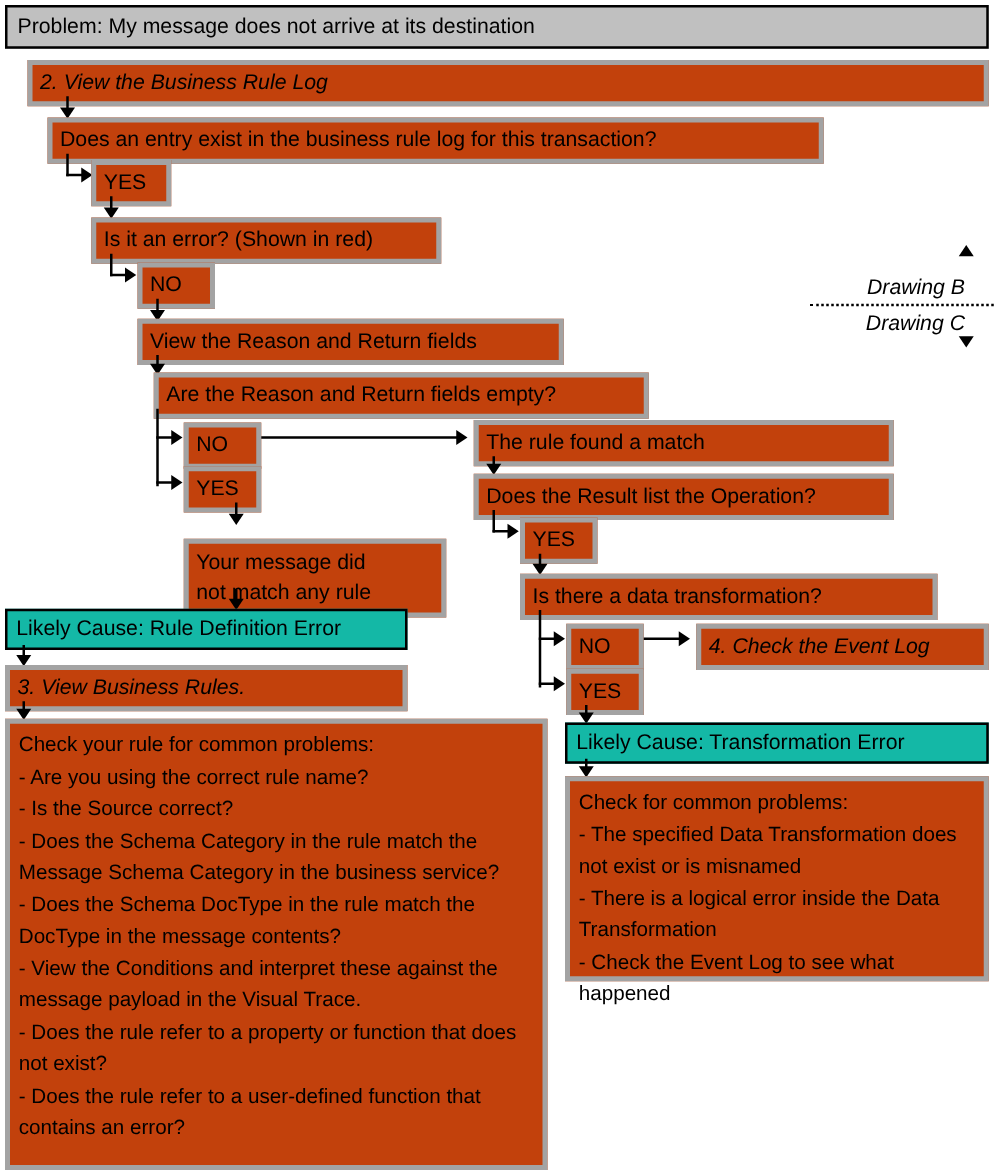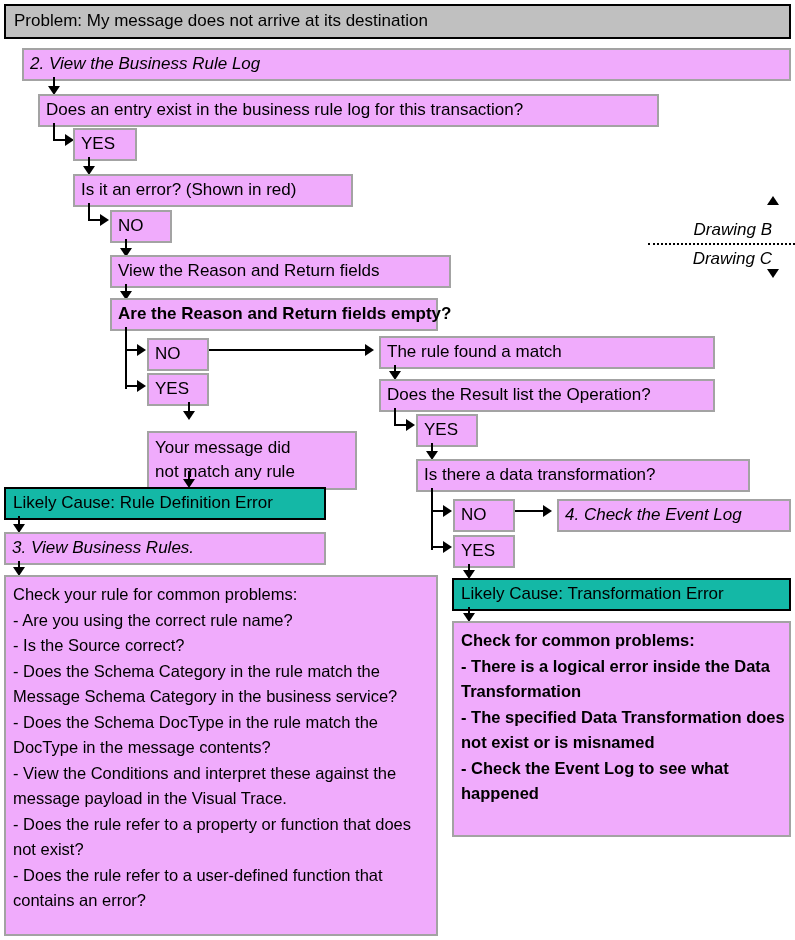--- a/index.html
+++ b/index.html
@@ -17,22 +17,22 @@
   #canvas {
     position: relative;
     width: 795px;
     height: 940px;
   }
 
   
   .node {
     position: absolute;
     box-sizing: border-box;
-    background: #f0abfc;
-    border: 2px solid #a3a3a3;
+    background: #c2410c;
+    border: 4px solid #a3a3a3;
     font-size: 17px;
     line-height: 22px;
     padding: 3px 6px 4px 6px;
     white-space: nowrap;
   }
   .node.multiline {
     white-space: normal;
   }
   .node.italic {
     font-style: italic;
@@ -143,21 +143,21 @@
   <div class="node" style="left:110px; top:210px; width:62px;">NO</div>
 
   <div class="vline" style="left:125px; top:239px; height:11px;"></div>
   <div class="arrow-down" style="left:120px; top:248px;"></div>
 
   <div class="node" style="left:110px; top:255px; width:341px;">View the Reason and Return fields</div>
 
   <div class="vline" style="left:125px; top:284px; height:9px;"></div>
   <div class="arrow-down" style="left:120px; top:291px;"></div>
 
-  <div class="node" style="left:110px; top:298px; width:328px;font-weight:bold;">Are the Reason and Return fields empty?</div>
+  <div class="node" style="left:123px; top:298px; width:396px;">Are the Reason and Return fields empty?</div>
 
   <div class="vline" style="left:125px; top:327px; height:62px;"></div>
 
   <div class="hline" style="left:125px; top:349px; width:14px;"></div>
   <div class="arrow-right" style="left:137px; top:344px;"></div>
   <div class="node" style="left:147px; top:338px; width:62px;">NO</div>
 
   <div class="hline" style="left:125px; top:385px; width:14px;"></div>
   <div class="arrow-right" style="left:137px; top:380px;"></div>
   <div class="node" style="left:147px; top:373px; width:62px;">YES</div>
@@ -231,22 +231,22 @@
   <div class="node" style="left:453px; top:535px; width:62px;">YES</div>
 
   <div class="vline" style="left:468px; top:564px; height:8px;"></div>
   <div class="arrow-down" style="left:463px; top:570px;"></div>
 
   <div class="node cause" style="left:452px; top:578px; width:339px;">Likely Cause: Transformation Error</div>
 
   <div class="vline" style="left:468px; top:607px; height:8px;"></div>
   <div class="arrow-down" style="left:463px; top:613px;"></div>
 
-  <div class="node textblock" style="left:452px; top:621px; width:339px; height:216px;font-weight:bold;">
+  <div class="node textblock" style="left:452px; top:621px; width:339px; height:164px;">
     <div>Check for common problems:</div>
     <div>
+        <div>- The specified Data Transformation does not exist or is misnamed</div>
         <div>- There is a logical error inside the Data Transformation</div>
-        <div>- The specified Data Transformation does not exist or is misnamed</div>
         <div>- Check the Event Log to see what happened</div>
       </div>
   </div>
 
 </div>
 
 </body></html>

